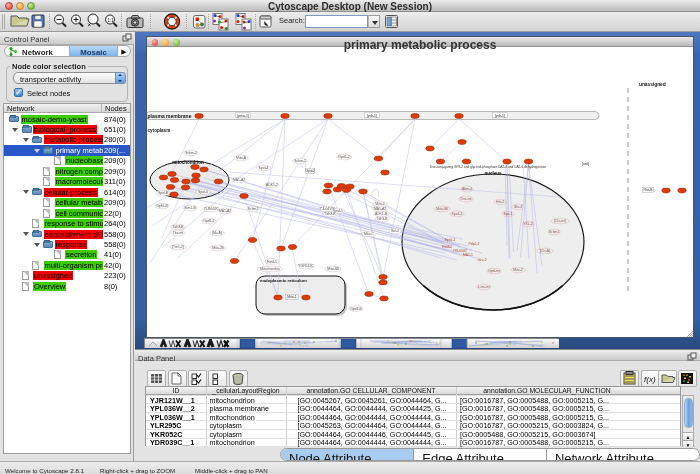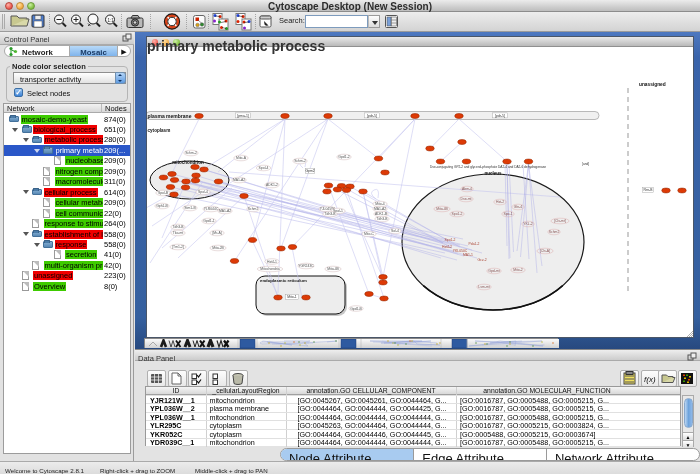--- a/index.html
+++ b/index.html
@@ -21,21 +21,21 @@
 
 #cp{left:0;top:32px;width:134px;height:429px;background:#e2e2e2;border-right:1px solid #9c9c9c;}
 #cp-head{position:absolute;left:0;top:0;width:134px;height:13px;background:linear-gradient(#eee,#ccc);border-bottom:1px solid #aaa;}
 #cp-head span{position:absolute;left:4px;top:3px;font-size:7.5px;color:#333;}
 #cp-tabs{position:absolute;left:4px;top:13px;width:127px;height:12px;background:#fff;border:1px solid #a9a9a9;border-radius:6px;overflow:hidden;display:flex;}
 #tab-net{width:64px;height:100%;font-size:7.8px;font-weight:bold;color:#222;padding-left:17px;padding-top:2px;}
 #tab-mosaic{width:49px;height:100%;background:linear-gradient(#b7d9f8,#7fb4ec);border-left:1px solid #a9a9a9;border-right:1px solid #a9a9a9;font-size:7.8px;font-weight:bold;color:#1a3b66;text-align:center;padding-top:2px;}
 #tab-arrow{flex:1;text-align:center;font-size:7px;color:#111;padding-top:2px;}
 #groupbox{position:absolute;left:6px;top:34px;width:122px;height:36px;border:1px solid #b5b5b5;border-radius:4px;}
 #grouplbl{position:absolute;left:10px;top:30px;background:#e2e2e2;padding:0 2px;font-size:7.5px;font-weight:bold;color:#222;}
-#combo{position:absolute;left:13px;top:40px;width:113px;height:12px;background:linear-gradient(#fff,#e2e2e2);border:1px solid #8f8f8f;border-radius:0;font-size:7.5px;color:#111;padding:1.5px 0 0 6px;}
+#combo{position:absolute;left:13px;top:40px;width:113px;height:12px;background:linear-gradient(#fff,#e2e2e2);border:1px solid #8f8f8f;border-radius:5px;font-size:7.5px;color:#111;padding:1.5px 0 0 6px;}
 #combo-btn{position:absolute;left:115px;top:40px;width:11px;height:12px;background:linear-gradient(#b3d4f6,#5e9ae0);border:1px solid #6f8fb0;border-radius:0 3px 3px 0;}
 #combo-btn:before{content:"";position:absolute;left:2px;top:1.2px;width:0;height:0;border-left:2.2px solid transparent;border-right:2.2px solid transparent;border-bottom:2.6px solid #0e3464;}
 #combo-btn:after{content:"";position:absolute;left:2px;bottom:1.2px;width:0;height:0;border-left:2.2px solid transparent;border-right:2.2px solid transparent;border-top:2.6px solid #0e3464;}
 #checkbox{position:absolute;left:14px;top:56px;width:9px;height:9px;background:linear-gradient(#9ec7f0,#3d83d8);border:1px solid #3a6ea5;border-radius:2px;color:#fff;font-size:8px;line-height:8px;font-weight:bold;text-align:center;}
 #checklbl{position:absolute;left:27px;top:57px;font-size:7.5px;color:#111;}
 #treebox{position:absolute;left:3px;top:71px;width:128px;height:351px;background:#fff;border:1px solid #9c9c9c;}
 #treehead{position:absolute;left:0;top:0;width:126px;height:9px;background:linear-gradient(#f2f2f2,#d8d8d8);border-bottom:1px solid #aaa;font-size:7.5px;color:#111;}
 #treehead .c1{position:absolute;left:3px;top:0px;}
 #treehead .c2{position:absolute;left:101px;top:0px;}
 #treehead .sep{position:absolute;left:97px;top:0;height:9px;border-left:1px solid #bbb;}
@@ -50,21 +50,21 @@
 .tarrow.w{border-top-color:#ccd6ee;}
 .fold{position:absolute;top:1.8px;width:10px;height:6.5px;background:linear-gradient(#85aed2,#5788b4);border:1px solid #44719b;border-radius:1px;}
 .fold:before{content:"";position:absolute;left:0px;top:-2.2px;width:4px;height:2px;background:#4a7ba8;border:1px solid #3a6288;border-bottom:none;border-radius:1px 1px 0 0;}
 .file{position:absolute;top:0.5px;width:7px;height:9px;background:#fff;border:1px solid #999;}
 .file:before{content:"";position:absolute;right:-1px;top:-1px;width:0;height:0;border-left:3px solid transparent;border-bottom:3px solid transparent;border-top:3px solid #bbb;border-right:3px solid #bbb;}
 
 #mdi{left:135px;top:32px;width:565px;height:317px;background:linear-gradient(#4d78c0,#3a64ab 8%,#35609f 90%,#27497f);}
 #innerwin{position:absolute;left:11px;top:4px;width:548px;height:302px;background:#fff;border:1px solid #4a5668;}
 #iw-title{position:absolute;left:0;top:0;width:546px;height:10px;background:linear-gradient(#e9e9e9,#b9b9b9);border-bottom:1px solid #909090;}
 #iw-title .tl{position:absolute;top:2px;width:6.5px;height:6.5px;border-radius:50%;}
-#iw-text{position:absolute;top:1px;left:0;width:546px;text-align:left;font-size:14px;font-weight:bold;color:#333;}
+#iw-text{position:absolute;top:1px;left:0;width:546px;text-align:center;font-size:12px;font-weight:bold;color:#333;}
 #fragments{position:absolute;left:9px;top:306px;width:414px;height:9.5px;background:linear-gradient(#f5f5f5,#d5d5d5);border:1px solid #888;}
 
 #dp{left:135px;top:349px;width:565px;height:112px;background:#e3e3e3;}
 #dp-head{position:absolute;left:0;top:0;width:565px;height:12px;background:linear-gradient(#eee,#ccc);border-bottom:1px solid #aaa;border-top:1px solid #888;}
 #dp-head span{position:absolute;left:3px;top:3.5px;font-size:7.5px;color:#333;}
 .dbtn{position:absolute;top:21px;width:19px;height:17px;background:linear-gradient(#fdfdfd,#e8e8e8);border:1px solid #b0b0b0;border-radius:2px;}
 #dtable{position:absolute;left:10px;top:37px;width:536px;height:60px;background:#fff;border:1px solid #999;border-bottom:none;font-size:7.2px;}
 #dthead{position:absolute;left:0;top:0;width:534px;height:8px;background:linear-gradient(#f4f4f4,#d9d9d9);border-bottom:1px solid #a0a0a0;font-size:6.8px;color:#111;white-space:nowrap;}
 #dthead div{position:absolute;top:0px;text-align:center;overflow:visible;}
 .drow{position:absolute;left:0;width:534px;height:8.55px;color:#000;white-space:nowrap;z-index:3;}

